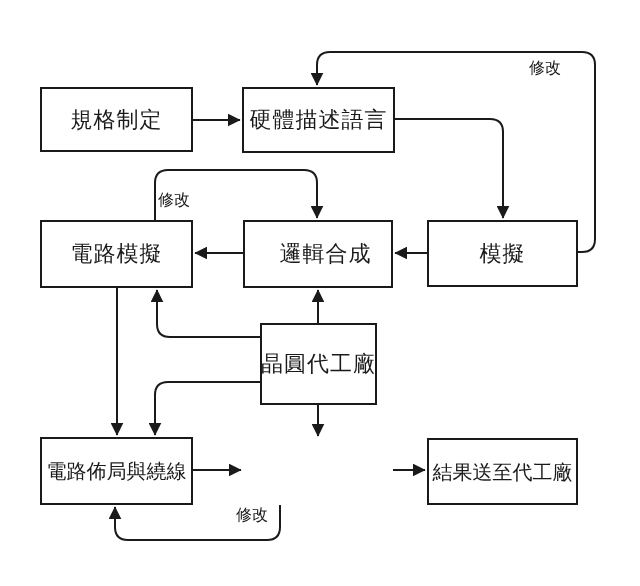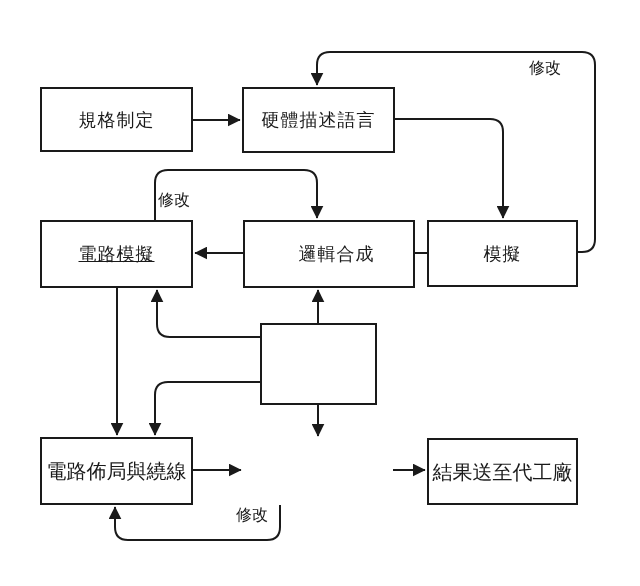--- a/index.html
+++ b/index.html
@@ -18,21 +18,21 @@
   }
   .node{
     position:absolute;
     box-sizing:border-box;
     border:2px solid #1a1a1a;
     background:#ffffff;
     display:flex;
     flex-direction:column;
     align-items:center;
     justify-content:center;
-    font-size:18px;
+    font-size:22px;
     line-height:28px;
     color:#1a1a1a;
     letter-spacing:1px;
     white-space:nowrap;
   }
   .node.small{font-size:20px;letter-spacing:0;}
   .edge-label{
     position:absolute;
     font-size:16px;
     color:#1a1a1a;
@@ -70,33 +70,34 @@
   </svg>
 
   <div class="node" style="left:40px;top:87px;width:153px;height:65px;">
     <span>規格制定</span>
   </div>
 
   <div class="node" style="left:242px;top:87px;width:153px;height:66px;text-align:right;">
     <span>硬體描述語言</span>
   </div>
 
-  <div class="node" style="left:40px;top:220px;width:153px;height:68px;text-decoration:underline;">
+  <div class="node" style="left:40px;top:220px;width:153px;height:68px;">
     <span>電路模擬</span>
   </div>
 
-  <div class="node" style="left:243px;top:220px;width:172px;height:68px;padding-left:15px;">
+  <div class="node" style="left:243px;top:220px;width:150px;height:68px;padding-left:15px;">
     <span>邏輯合成</span>
   </div>
 
   <div class="node" style="left:427px;top:220px;width:151px;height:67px;">
     <span>模擬</span>
   </div>
 
   <div class="node" style="left:260px;top:323px;width:117px;height:82px;">
+    <span>晶圓代工廠</span>
   </div>
 
   <div class="node small" style="left:40px;top:437px;width:153px;height:68px;justify-content:center;">
     <span>電路佈局與繞線</span>
   </div>
 
 
   <div class="node small" style="left:427px;top:438px;width:151px;height:67px;">
     <span>結果送至代工廠</span>
   </div>

